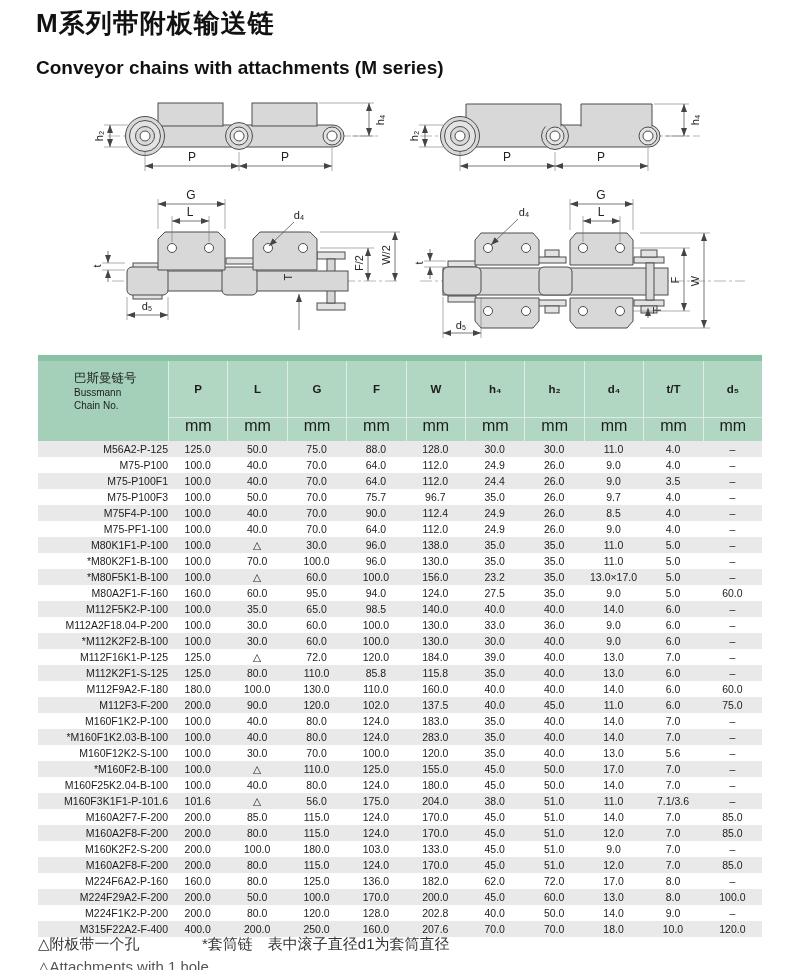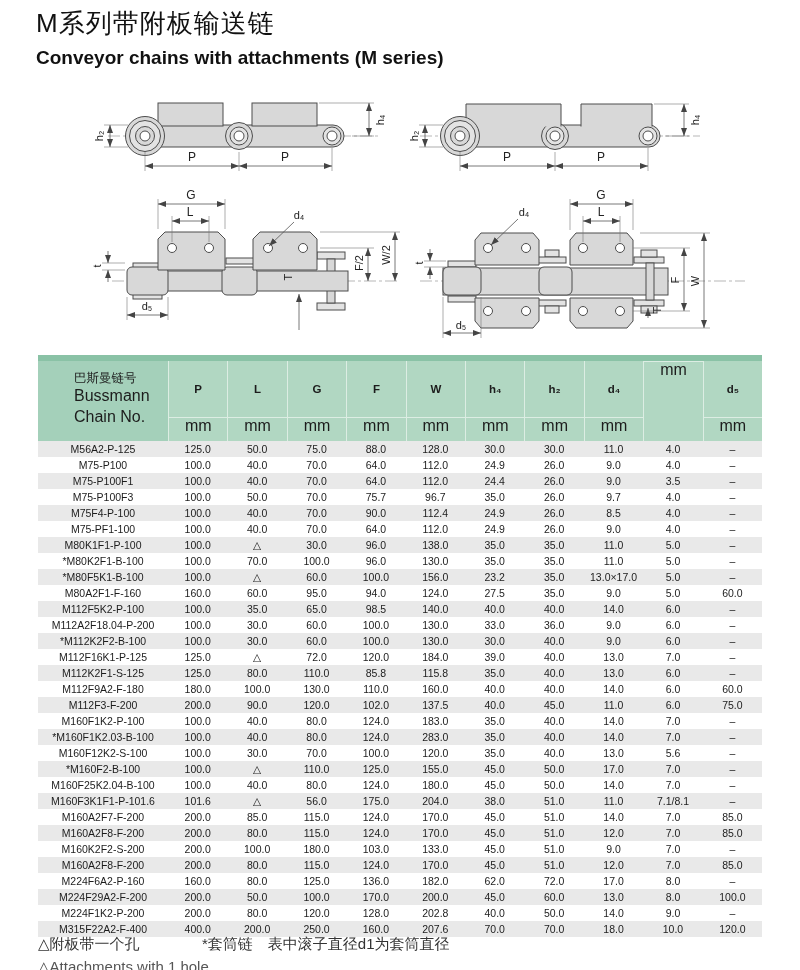--- a/index.html
+++ b/index.html
@@ -1,45 +1,45 @@
 <!DOCTYPE html>
 <html><head>
 <meta charset="utf-8">
 <style>
   *{margin:0;padding:0;box-sizing:border-box}
   html,body{width:800px;height:970px}
   body{position:relative;background:#ffffff;font-family:"Liberation Sans","DejaVu Sans",sans-serif;color:#1c1c1c;overflow:hidden}
 
   .title{position:absolute;left:36px;top:6px}
-  .title .zh{font-size:26px;font-weight:normal;letter-spacing:1px;color:#111}
-  .title .en{font-size:19px;font-weight:bold;color:#111;margin-top:6px}
+  .title .zh{font-size:26px;font-weight:bold;letter-spacing:1px;color:#111}
+  .title .en{font-size:19px;font-weight:bold;color:#111;margin-top:16px}
 
   svg.diagrams{position:absolute;left:0;top:70px}
   .part{fill:#d8d8d8;stroke:#4d4d4d;stroke-width:1}
   .part2{fill:#e3e3e3;stroke:#4d4d4d;stroke-width:1}
   .hole{fill:#ffffff;stroke:#4d4d4d;stroke-width:1}
   .ext{stroke:#777;stroke-width:0.6;fill:none}
   .dim{stroke:#555;stroke-width:0.8;fill:none}
   .cl{stroke:#999;stroke-width:0.7;fill:none;stroke-dasharray:12 3 3 3}
   .dlab{font-size:12px;fill:#222}
   .dlab.sm{font-size:11px}
 
   .table{position:absolute;left:38px;top:355px;width:724px}
   .tstrip{height:6px;background:#8ac2a6}
   .thead{display:flex;background:#b1d7c2;height:80px}
   .hchain{width:130px;background:#a4d0ba;padding:9px 0 0 36px;line-height:1.3}
   .hchain .zh{font-size:12.5px}
-  .hchain .en{font-size:16px}
+  .hchain .en{font-size:10px}
   .hcols{flex:1;display:flex}
   .hcol{flex:1;display:flex;flex-direction:column;border-left:1px solid rgba(255,255,255,.55)}
   .hlabel{height:56px;display:flex;align-items:center;justify-content:center;font-size:11.5px;font-weight:bold}
   .hunit{height:16px;border-top:1px solid rgba(255,255,255,.55);display:flex;align-items:center;justify-content:center;font-size:16px}
   .rows .row{display:flex;height:16px;align-items:center;font-size:10.5px}
   .rows .row:nth-child(odd){background:#e9e9e9}
-  .rows .name{width:130px;text-align:center;white-space:nowrap}
+  .rows .name{width:130px;text-align:right;white-space:nowrap}
   .rows .val{flex:1;text-align:center;white-space:nowrap}
 
   .foot{position:absolute;top:933px;font-size:15px;line-height:1.5;color:#333}
   .foot .en{color:#555}
   .foot.l{left:38px}
   .foot.r{left:202px}
 </style>
 </head>
 <body>
 
@@ -261,20 +261,21 @@
         </div>
         <div class="hcol">
           <div class="hlabel">h₂</div>
           <div class="hunit">mm</div>
         </div>
         <div class="hcol">
           <div class="hlabel">d₄</div>
           <div class="hunit">mm</div>
         </div>
         <div class="hcol">
+          <div class="hlabel">t/T</div>
           <div class="hunit">mm</div>
         </div>
         <div class="hcol">
           <div class="hlabel">d₅</div>
           <div class="hunit">mm</div>
         </div>
       </div>
   </div>
   <div class="rows">
       <div class="row">
@@ -566,21 +567,21 @@
       <div class="row">
         <div class="name">M160F3K1F1-P-101.6</div>
         <div class="val">101.6</div>
         <div class="val">△</div>
         <div class="val">56.0</div>
         <div class="val">175.0</div>
         <div class="val">204.0</div>
         <div class="val">38.0</div>
         <div class="val">51.0</div>
         <div class="val">11.0</div>
-        <div class="val">7.1/8.1</div>
+        <div class="val">7.1/3.6</div>
         <div class="val">–</div>
       </div>
       <div class="row">
         <div class="name">M160A2F7-F-200</div>
         <div class="val">200.0</div>
         <div class="val">85.0</div>
         <div class="val">115.0</div>
         <div class="val">124.0</div>
         <div class="val">170.0</div>
         <div class="val">45.0</div>

